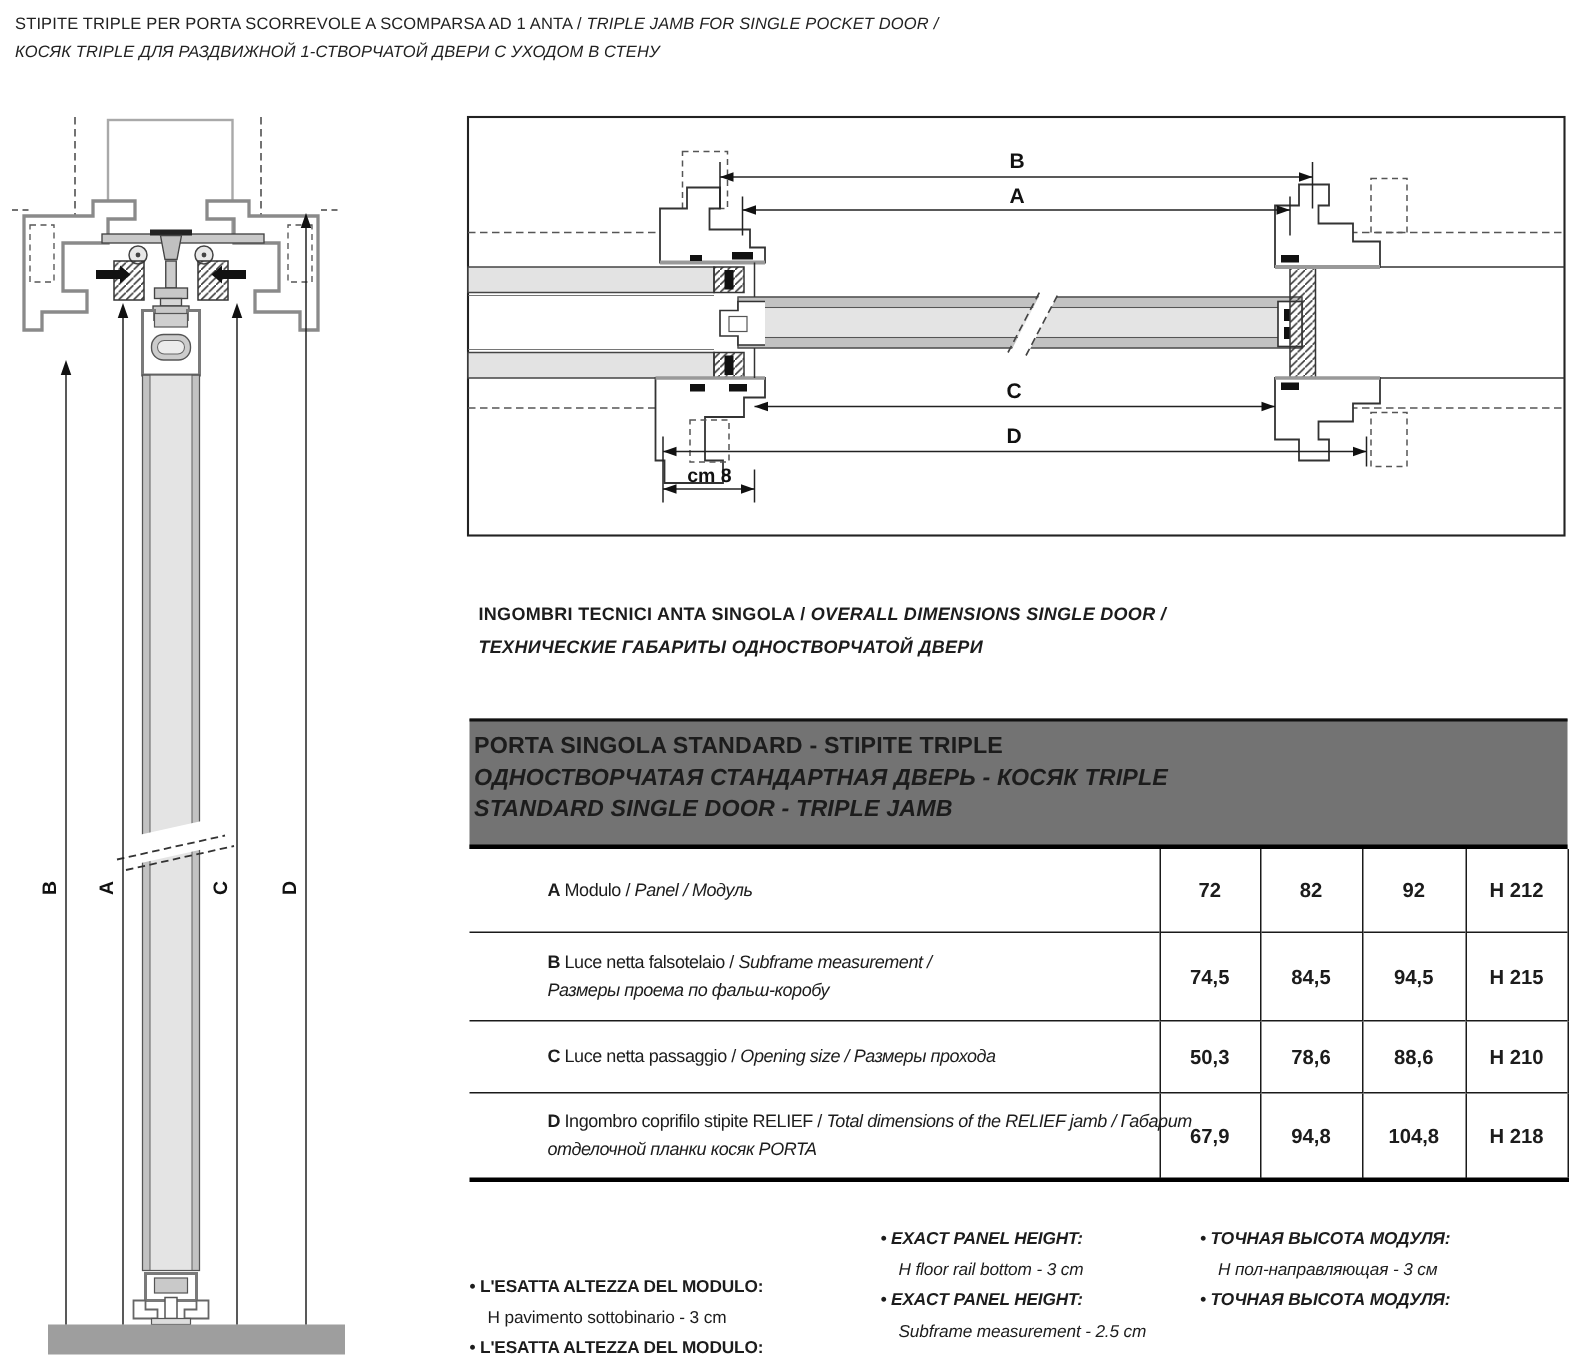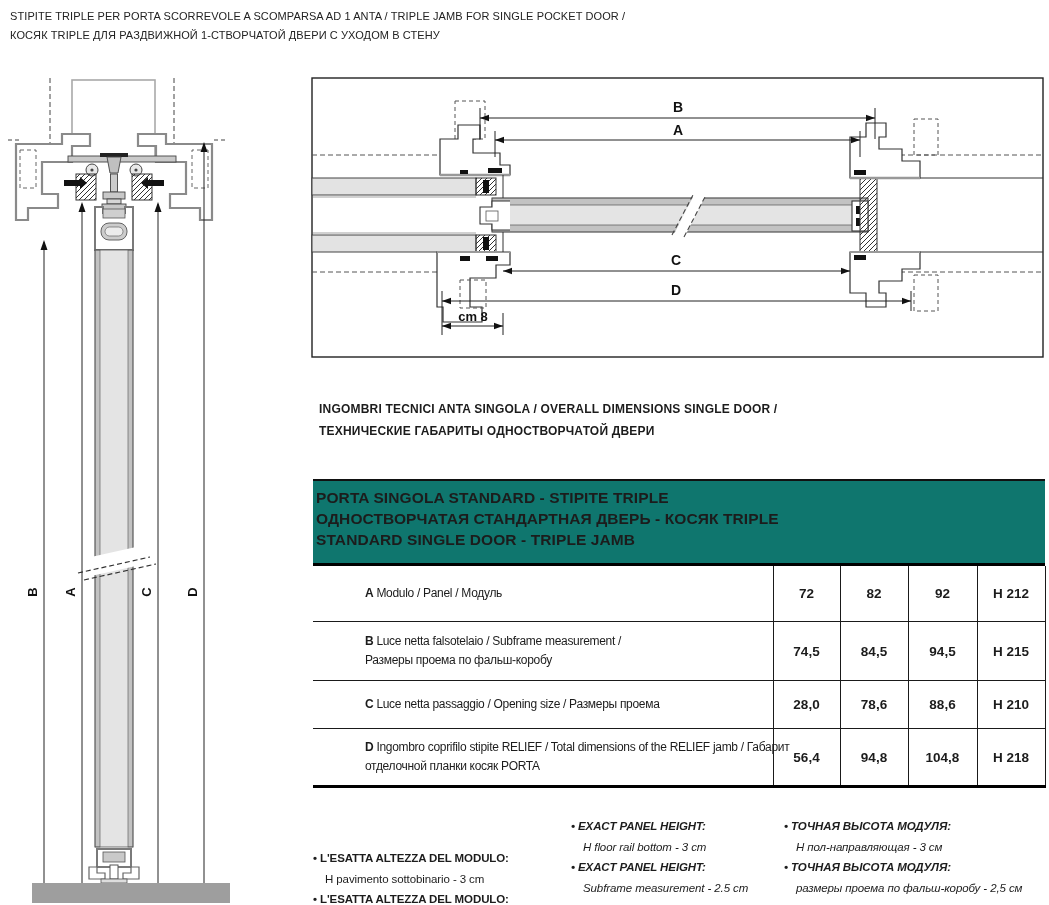--- a/index.html
+++ b/index.html
@@ -1,26 +1,26 @@
 <!DOCTYPE html>
 <html><head>
 <meta charset="utf-8">
 <style>
   html,body{margin:0;padding:0;background:#fff;}
   body{width:1049px;height:905px;position:relative;overflow:hidden;
        font-family:"Liberation Sans","DejaVu Sans",sans-serif;color:#1c1c1c;}
   .abs{position:absolute;}
   
   .hdr{left:10px;top:7px;width:720px;font-size:11px;line-height:18.5px;letter-spacing:.1px;color:#222;}
-  .it{}
+  .it{font-style:italic;}
   
   .heading{left:319px;top:398px;width:732px;font-size:12px;font-weight:bold;line-height:22px;letter-spacing:.2px;}
   
   .tablewrap{left:313px;top:479px;width:732px;}
-  .ttl{border-top:2px solid #111;border-bottom:3px solid #000;background:#0f766e;
+  .ttl{border-top:2px solid #111;border-bottom:3px solid #000;background:#737373;
        padding:6px 0 13px 3px;font-size:15.5px;font-weight:bold;line-height:21px;letter-spacing:.1px;}
   table.spec{border-collapse:collapse;width:732px;table-layout:fixed;}
   table.spec td{padding:0;vertical-align:middle;}
   table.spec td.desc{padding-left:4px;font-size:12px;letter-spacing:-.3px;line-height:19px;overflow:visible;}
   table.spec td.desc .ln{white-space:nowrap;margin-left:48px;}
   table.spec td.desc .letter{font-weight:bold;margin-right:3px;}
   table.spec td.val{text-align:center;font-weight:bold;font-size:13.5px;}
   table.spec td+td{border-left:1.5px solid #1a1a1a;}
   table.spec td:last-child{border-right:1.5px solid #1a1a1a;}
   table.spec tr+tr td{border-top:1.5px solid #1a1a1a;}
@@ -29,21 +29,21 @@
   table.spec tr:nth-child(2) td{height:58px;}
   table.spec tr:nth-child(3) td{height:47px;}
   table.spec tr:nth-child(4) td{height:56px;}
   
   .foot{left:313px;top:816px;width:736px;display:flex;font-size:11.5px;line-height:20.5px;}
   .fcol1{width:258px;margin-top:32px;}
   .fcol2{width:213px;}
   .fcol3{width:265px;}
   .fitem .t{font-weight:bold;letter-spacing:-.1px;}
   .fitem .d{padding-left:12px;letter-spacing:-.1px;}
-  .fcol.itl .t,.fcol.itl .d{font-style:italic;}
+  .fcol.itl .t,.fcol.itl .d{font-style:italic;margin-left:16px;}
   svg text{font-family:"Liberation Sans","DejaVu Sans",sans-serif;fill:#111;}
 </style>
 </head>
 <body>
 
 <div class="abs hdr">
   <div><span>STIPITE TRIPLE PER PORTA SCORREVOLE A SCOMPARSA AD 1 ANTA / </span><span class="it">TRIPLE JAMB FOR SINGLE POCKET DOOR /</span></div>
   <div class="it">КОСЯК TRIPLE ДЛЯ РАЗДВИЖНОЙ 1-СТВОРЧАТОЙ ДВЕРИ С УХОДОМ В СТЕНУ</div>
 </div>
 
@@ -302,33 +302,33 @@
             <div class="ln"><span class="letter">B</span><span>Luce netta falsotelaio / </span><span class="it">Subframe measurement /</span></div>
             <div class="ln it">Размеры проема по фальш-коробу</div>
           </td>
           <td class="val">74,5</td>
           <td class="val">84,5</td>
           <td class="val">94,5</td>
           <td class="val">H 215</td>
         </tr>
         <tr>
           <td class="desc">
-            <div class="ln"><span class="letter">C</span><span>Luce netta passaggio / </span><span class="it">Opening size / Размеры проема</span></div>
+            <div class="ln"><span class="letter">C</span><span>Luce netta passaggio / </span><span class="it">Opening size / Размеры прохода</span></div>
           </td>
-          <td class="val">28,0</td>
+          <td class="val">50,3</td>
           <td class="val">78,6</td>
           <td class="val">88,6</td>
           <td class="val">H 210</td>
         </tr>
         <tr>
           <td class="desc">
             <div class="ln"><span class="letter">D</span><span>Ingombro coprifilo stipite RELIEF / </span><span class="it">Total dimensions of the RELIEF jamb / Габарит</span></div>
             <div class="ln it">отделочной планки косяк PORTA</div>
           </td>
-          <td class="val">56,4</td>
+          <td class="val">67,9</td>
           <td class="val">94,8</td>
           <td class="val">104,8</td>
           <td class="val">H 218</td>
         </tr>
       </tbody>
   </table>
 </div>
 
 <div class="abs foot">
     <div class="fcol fcol1">
@@ -351,16 +351,15 @@
         <div class="d">Subframe measurement - 2.5 cm</div>
       </div>
     </div>
     <div class="fcol fcol3 itl">
       <div class="fitem">
         <div class="t">• ТОЧНАЯ ВЫСОТА МОДУЛЯ:</div>
         <div class="d">Н пол-направляющая - 3 см</div>
       </div>
       <div class="fitem">
         <div class="t">• ТОЧНАЯ ВЫСОТА МОДУЛЯ:</div>
-        <div class="d">размеры проема по фальш-коробу - 2,5 см</div>
       </div>
     </div>
   </div>
 
 </body></html>

